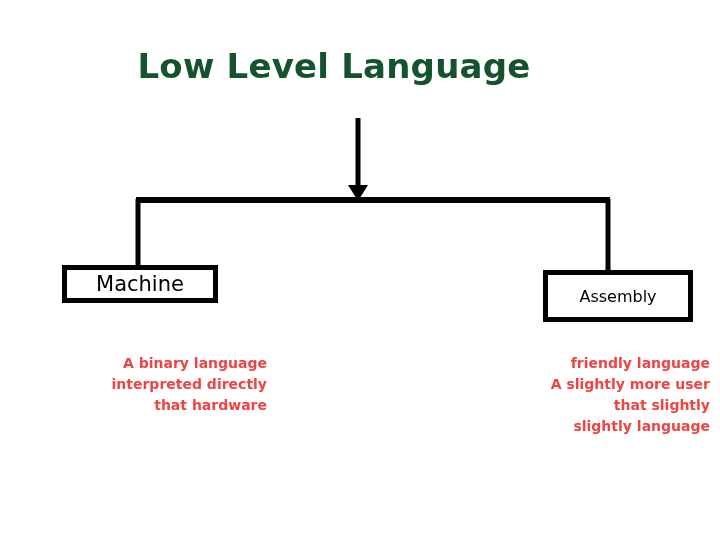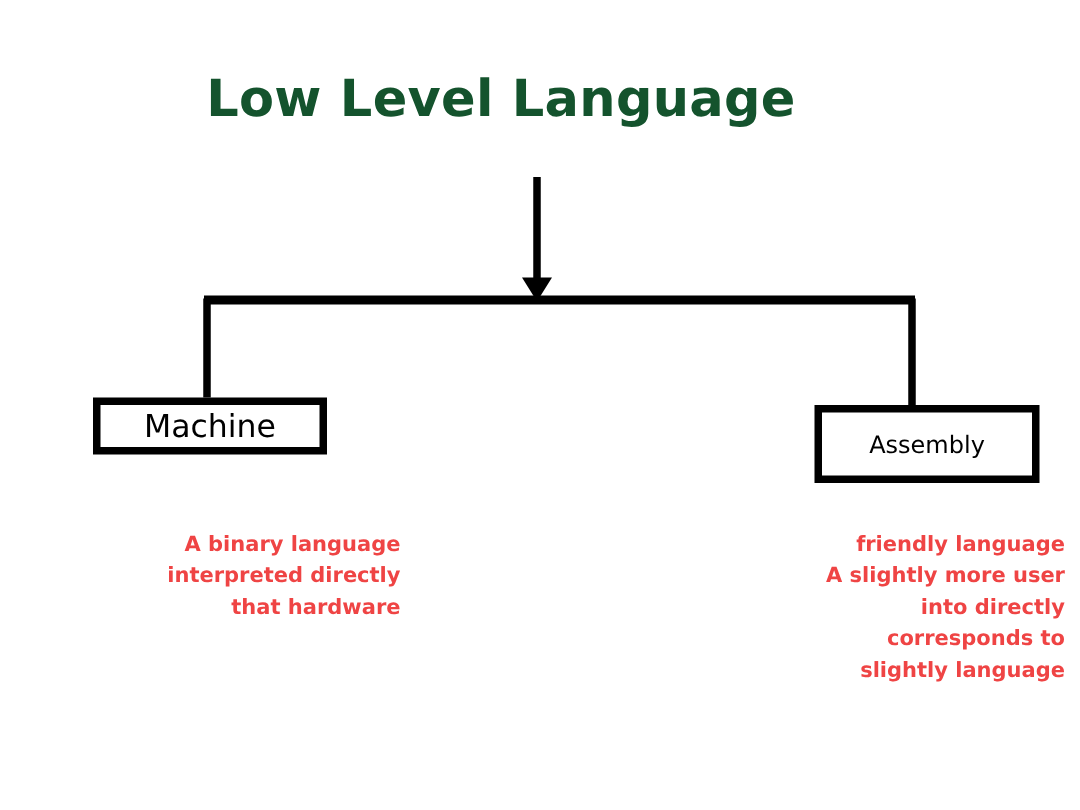--- a/index.html
+++ b/index.html
@@ -125,18 +125,17 @@
     <span class="line">A binary language</span>
     <span class="line">interpreted directly</span>
     <span class="line">that hardware</span>
   </div>
 
   <div class="node-box node-assembly">Assembly</div>
 
   <div class="desc desc-assembly">
     <span class="line">friendly language</span>
     <span class="line">A slightly more user</span>
-    <span class="line">into directly</span>
-    <span class="line">corresponds to</span>
+    <span class="line">that slightly</span>
     <span class="line">slightly language</span>
   </div>
 
 </div>
 
 </body></html>

